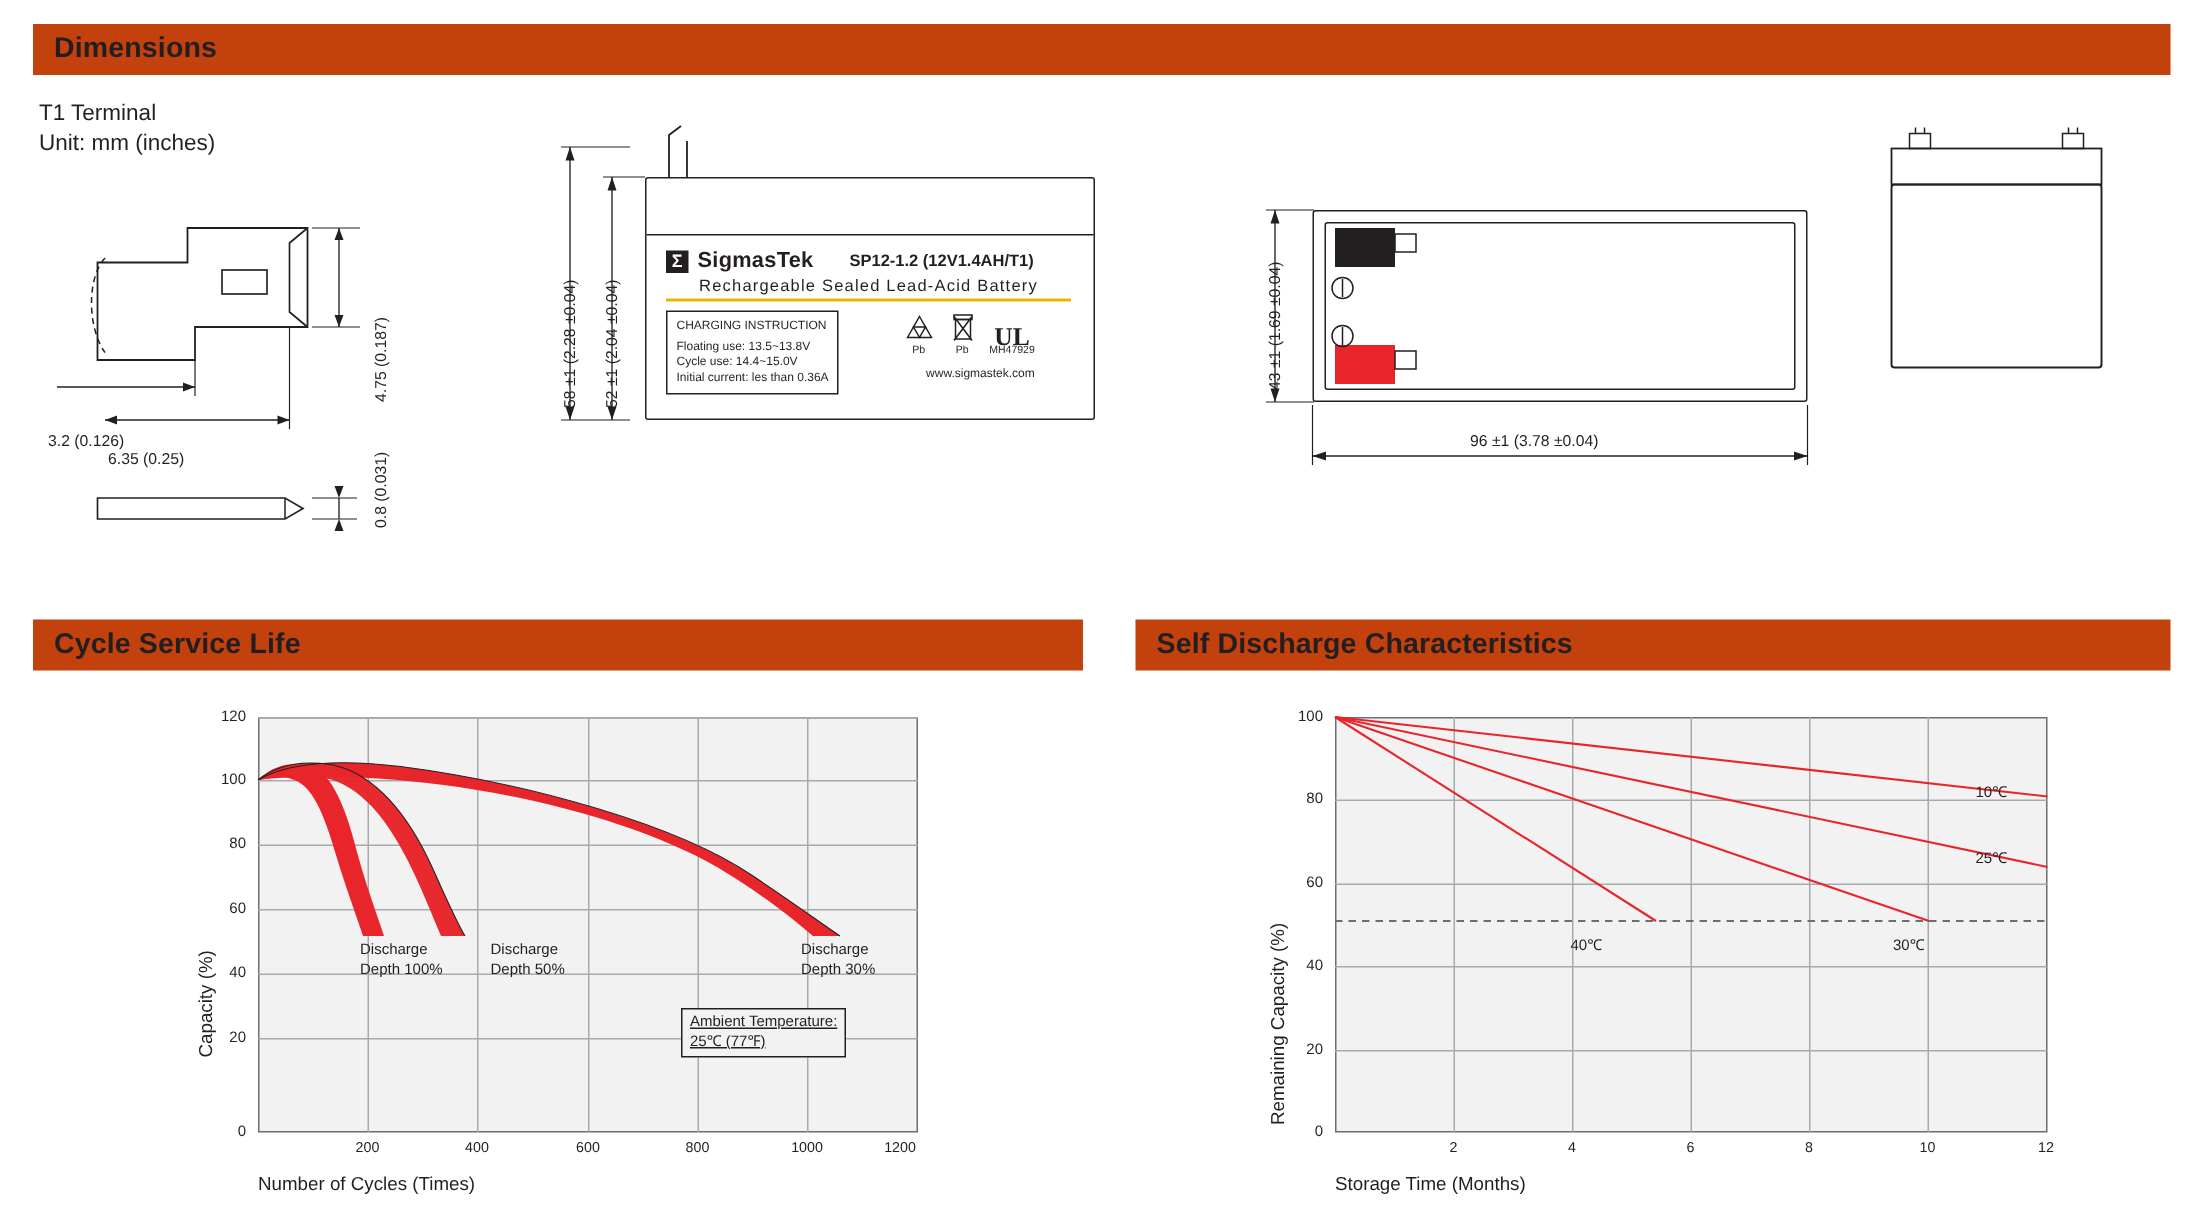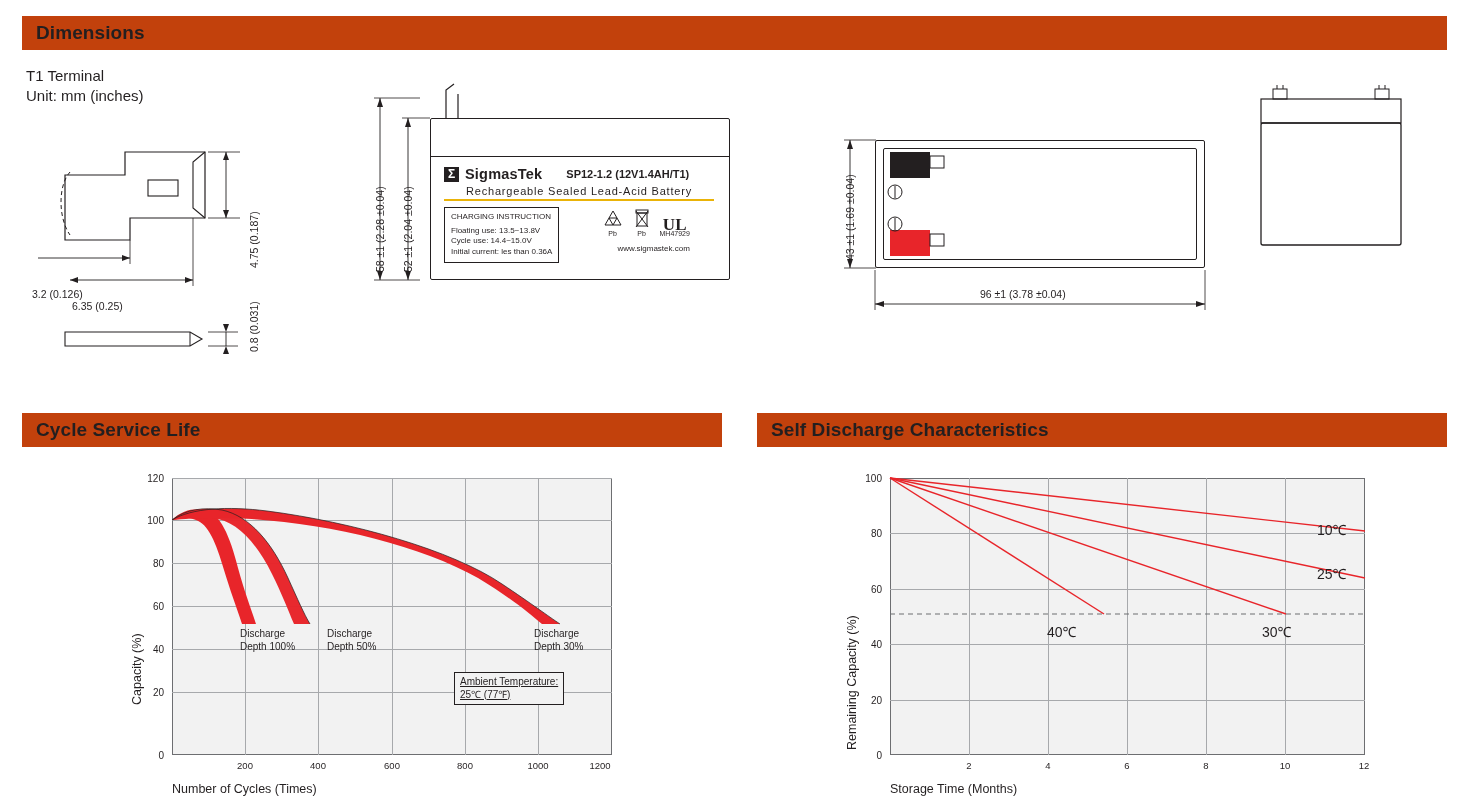--- a/index.html
+++ b/index.html
@@ -242,21 +242,21 @@
     font-size: 10px;
     line-height: 12.5px;
     color: #231f20;
     border: 1px solid #231f20;
     background: #f2f2f2;
     padding: 3px 5px;
     white-space: pre-line;
   }
   .curve-lbl {
     position: absolute;
-    font-size: 14px;
+    font-size: 10px;
     color: #231f20;
   }
   svg { display: block; overflow: visible; }
 </style>
 </head>
 <body>
 
 <div class="section-header" id="dimensions-header">
   <span class="title">Dimensions</span>
 </div>

